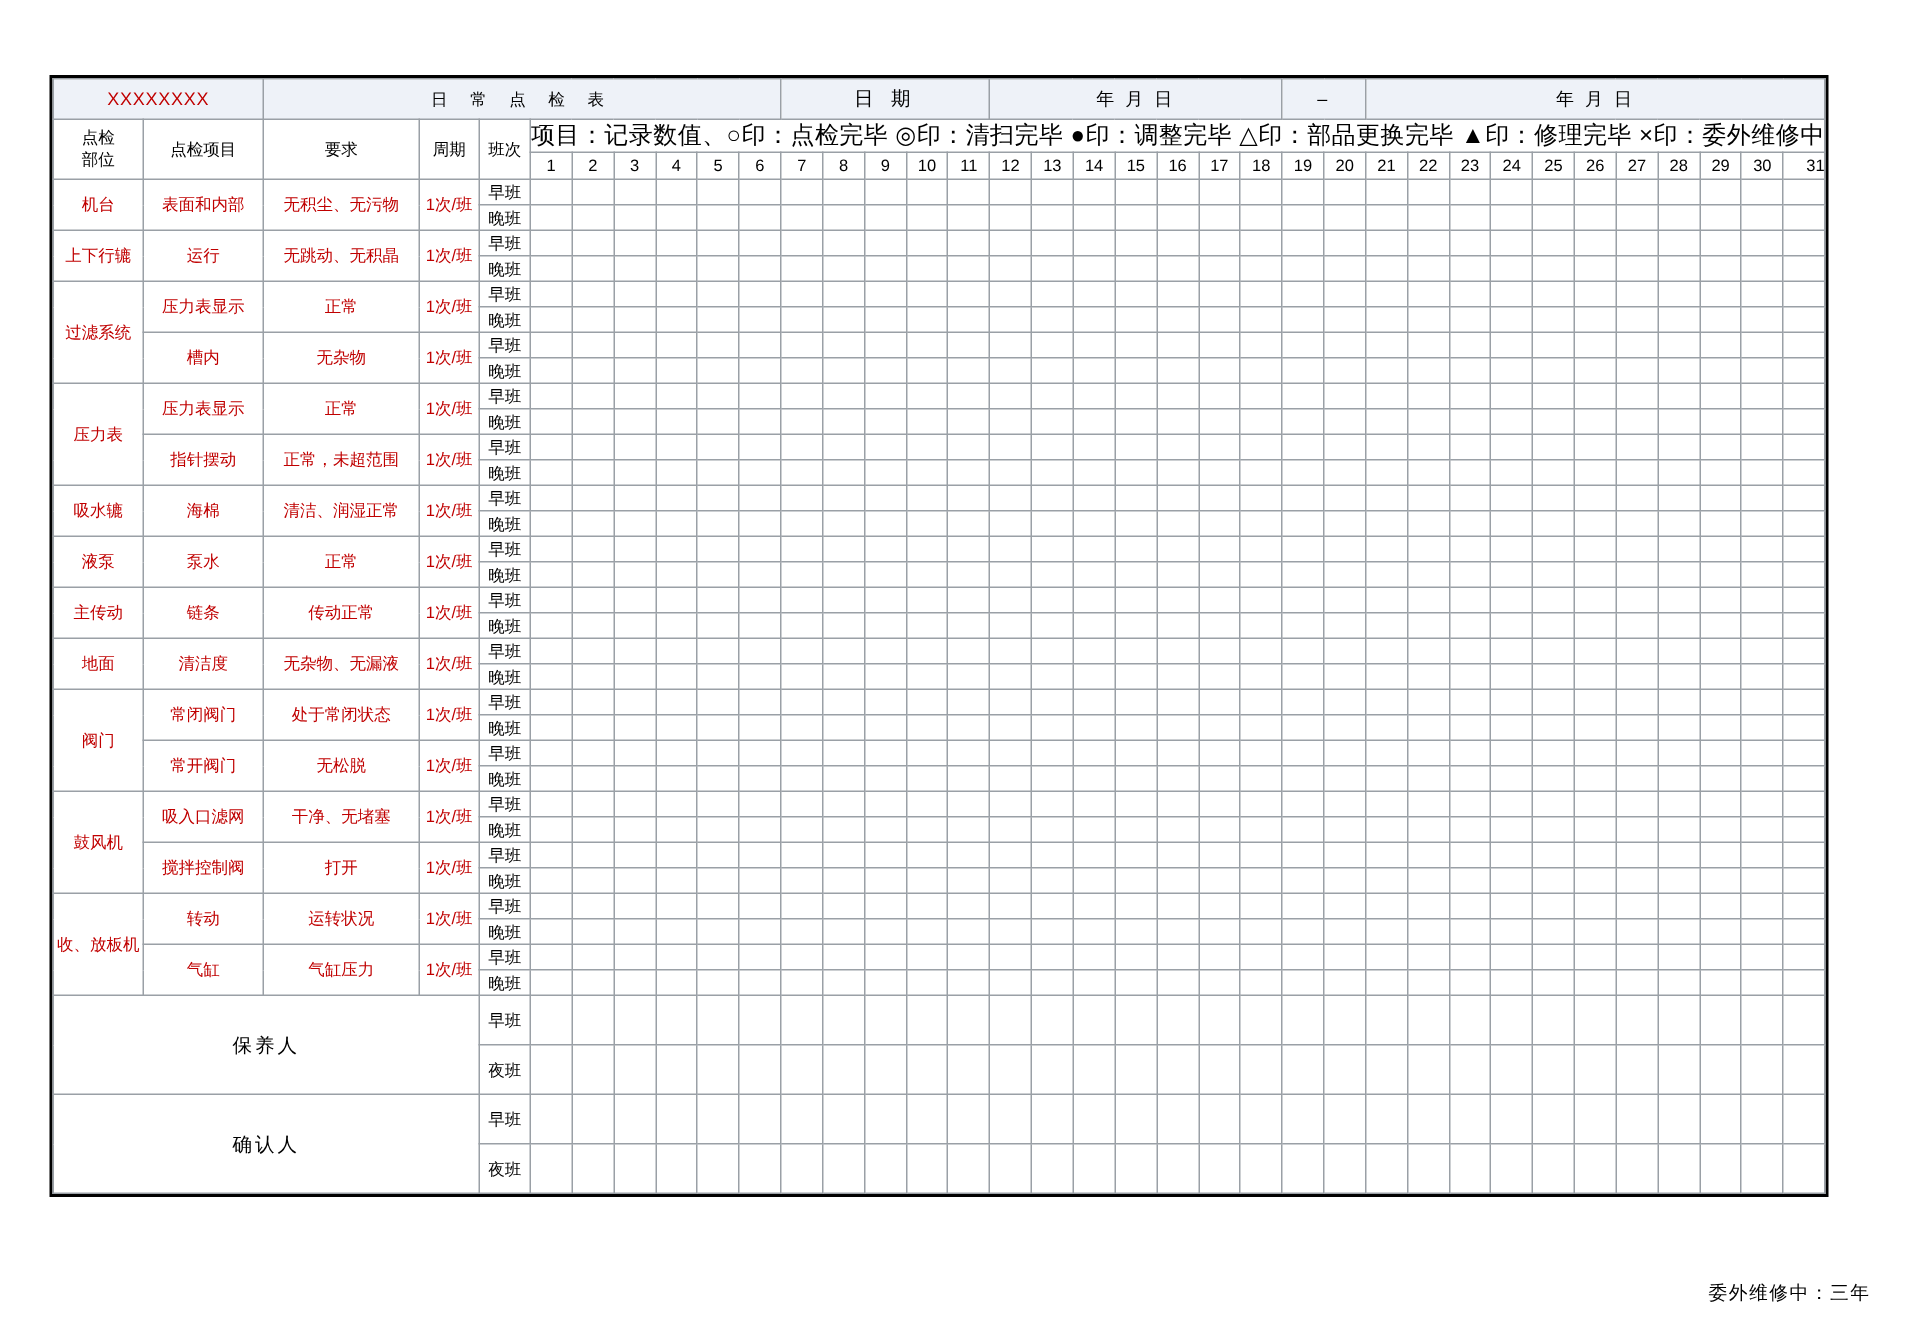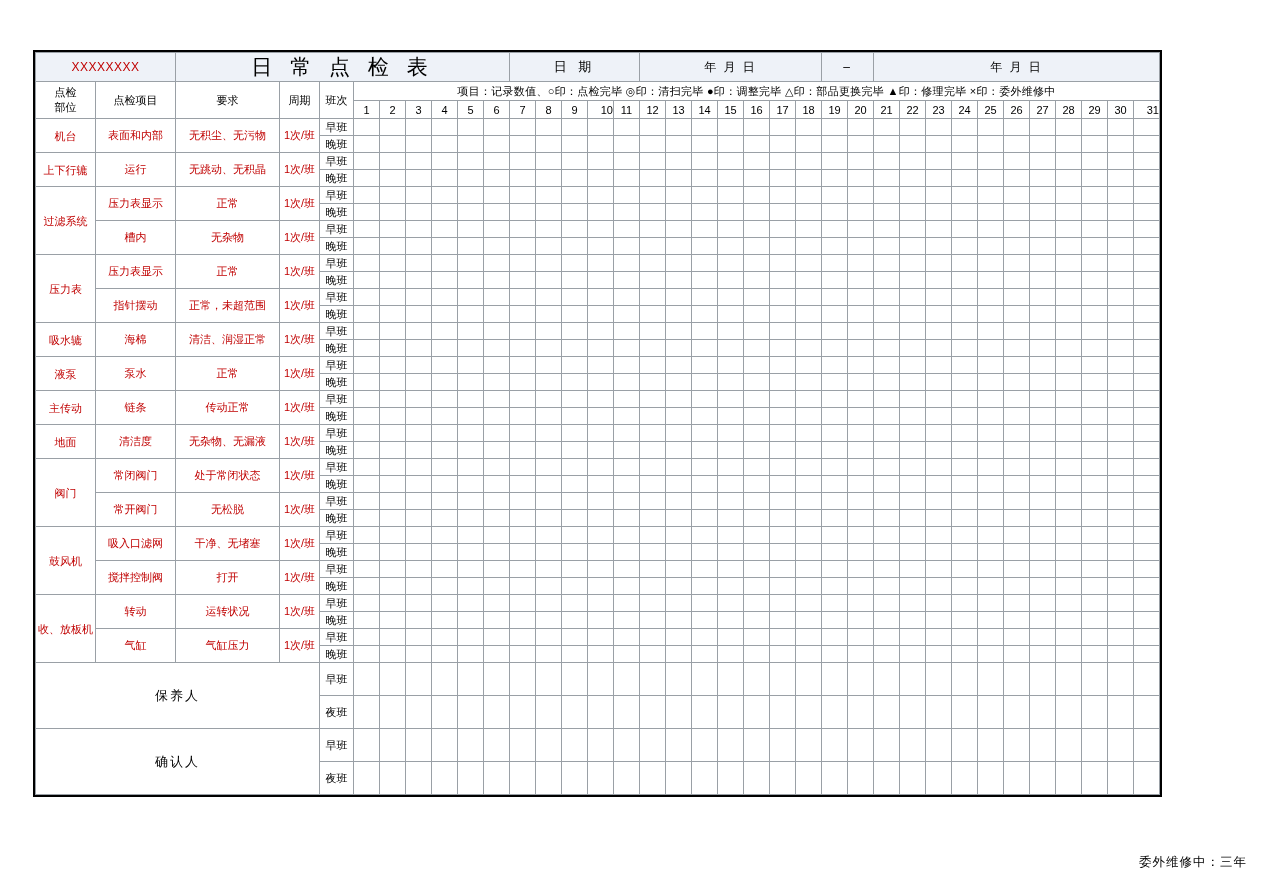--- a/index.html
+++ b/index.html
@@ -23,26 +23,26 @@
     text-align:center;
     vertical-align:middle;
     font-weight:normal;
     font-size:11px;
     height:16px;
     overflow:hidden;
     white-space:nowrap;
   }
   .hdr-row td{background:#eef2f8;height:26px;}
   .hdr-company{color:#c00000;font-size:12px;letter-spacing:.5px;}
-  .hdr-title{font-size:21px;letter-spacing:6px;color:#000;}
+  .hdr-title{font-size:11px;letter-spacing:6px;color:#000;}
   .hdr-date{font-size:13px;letter-spacing:4px;}
   .hdr-range{font-size:12px;letter-spacing:2px;}
   .sub-hdr td{background:#fff;}
   .red{color:#c00000;}
-  .noteline{font-size:11px;text-align:center;letter-spacing:.3px;}
+  .noteline{font-size:16px;text-align:center;letter-spacing:.3px;}
   .daynum{width:25px;font-size:11px;}
   .cell-empty{height:16px;}
   .footer{
     position:absolute;right:33px;top:854px;
     font-size:12.5px;letter-spacing:1px;
   }
   .signrow td{height:32px;}
   .sign-label{font-size:13px;letter-spacing:2px;}
   .shift-cell{font-size:11px;}
 </style>
@@ -80,21 +80,21 @@
           <tr>
             <td class="daynum" style="height:17px;">1</td>
             <td class="daynum" style="height:17px;">2</td>
             <td class="daynum" style="height:17px;">3</td>
             <td class="daynum" style="height:17px;">4</td>
             <td class="daynum" style="height:17px;">5</td>
             <td class="daynum" style="height:17px;">6</td>
             <td class="daynum" style="height:17px;">7</td>
             <td class="daynum" style="height:17px;">8</td>
             <td class="daynum" style="height:17px;">9</td>
-            <td class="daynum" style="height:17px;text-align:right;">10</td>
+            <td class="daynum" style="height:17px;">10</td>
             <td class="daynum" style="height:17px;">11</td>
             <td class="daynum" style="height:17px;">12</td>
             <td class="daynum" style="height:17px;">13</td>
             <td class="daynum" style="height:17px;">14</td>
             <td class="daynum" style="height:17px;">15</td>
             <td class="daynum" style="height:17px;">16</td>
             <td class="daynum" style="height:17px;">17</td>
             <td class="daynum" style="height:17px;">18</td>
             <td class="daynum" style="height:17px;">19</td>
             <td class="daynum" style="height:17px;margin-top:45px;">20</td>

